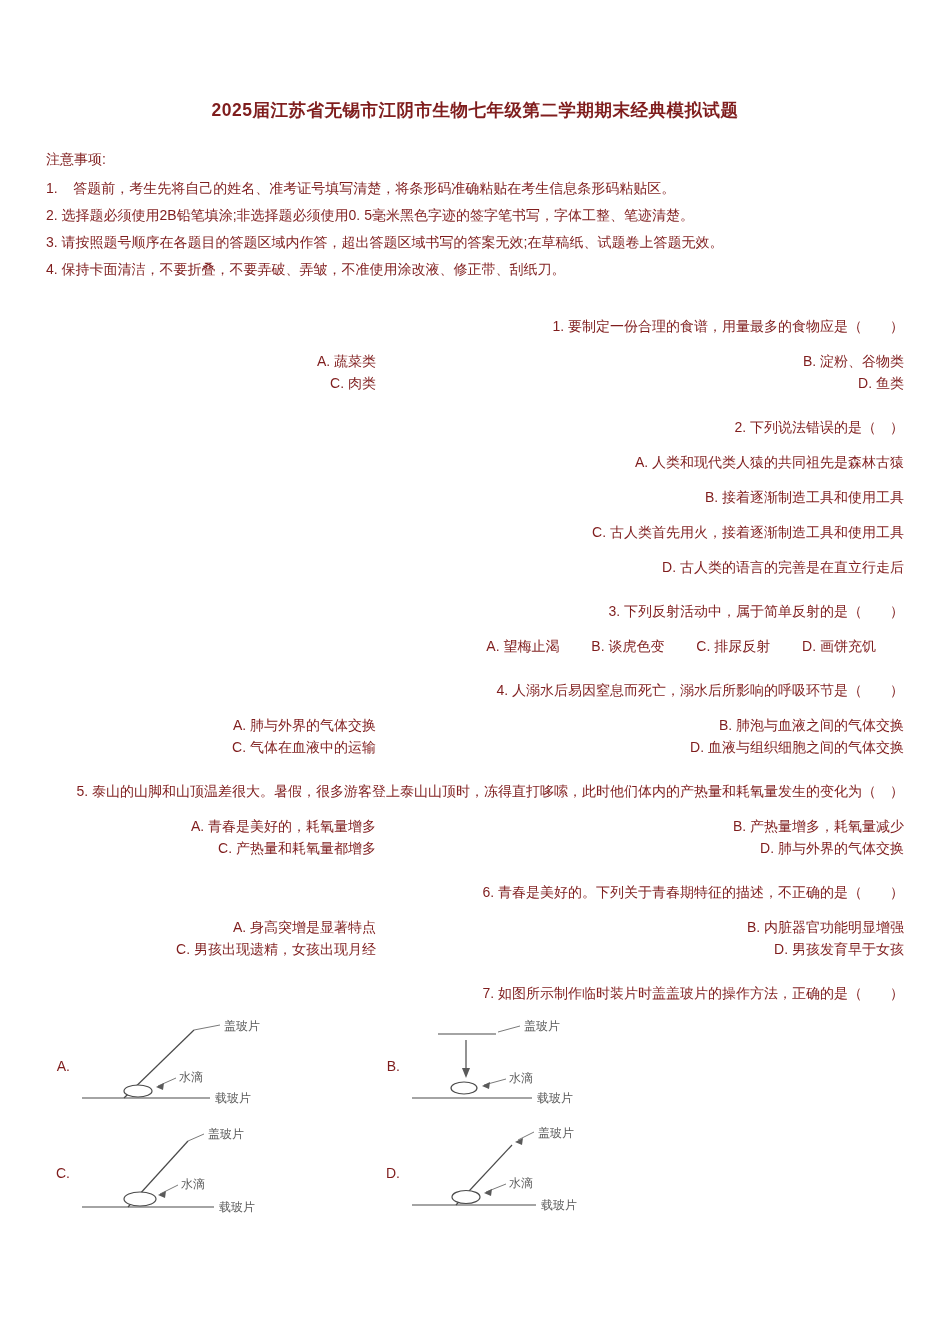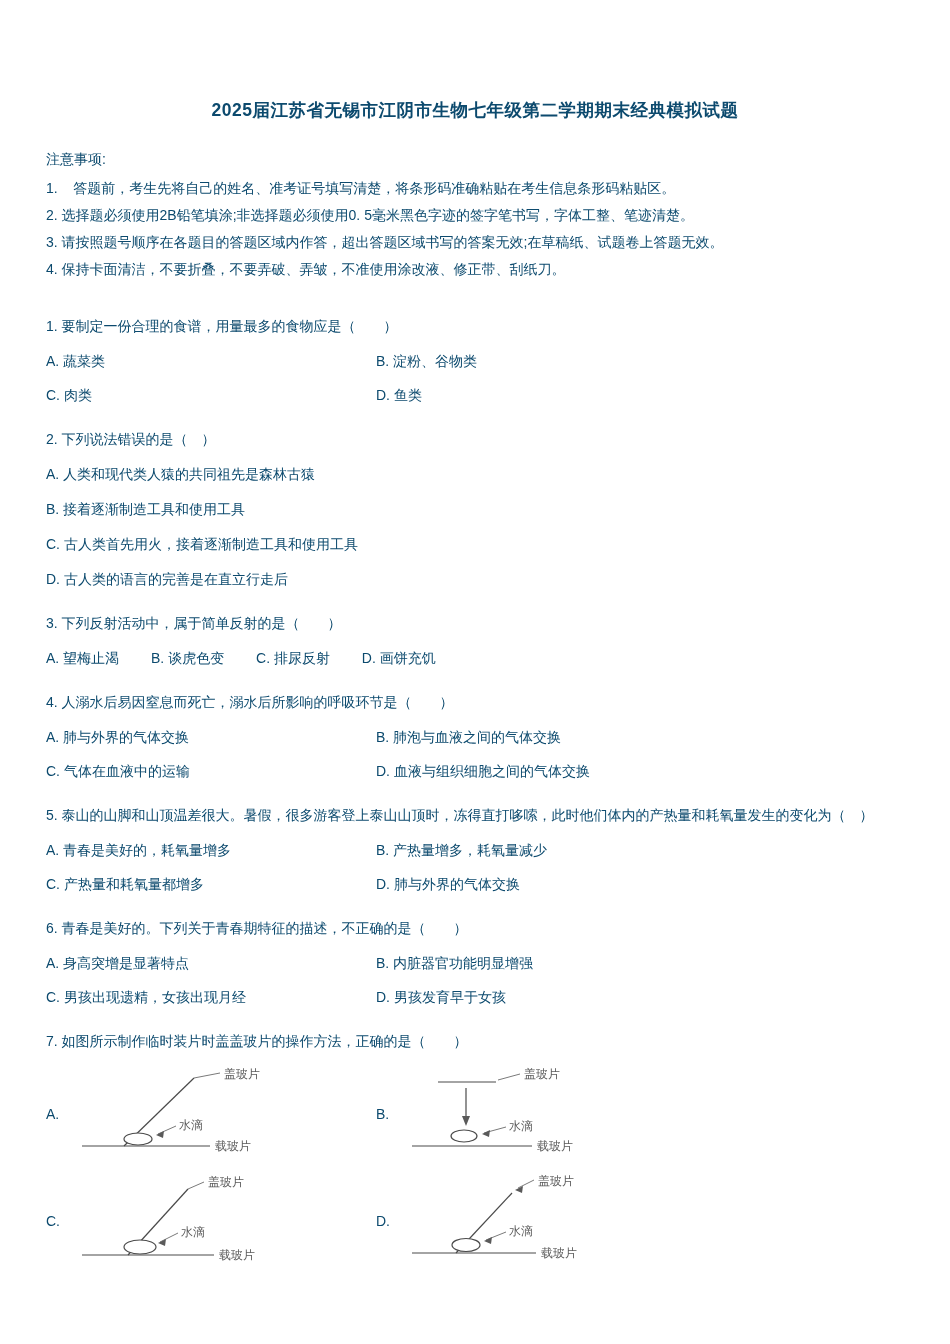--- a/index.html
+++ b/index.html
@@ -1,35 +1,35 @@
 <!DOCTYPE html>
 <html><head>
 <meta charset="utf-8">
 <style>
   * { box-sizing: border-box; }
   html, body { margin: 0; padding: 0; background: #ffffff; }
   .page {
     width: 950px; height: 1344px; margin: 0 auto; background: #ffffff;
     font-family: "Liberation Sans", "DejaVu Sans", sans-serif;
-    color: #0c4a6e;
+    color: #7f1d1d;
     padding: 98px 46px 30px 46px;
     overflow: hidden;
   }
   .title {
     text-align: center; font-size: 17.5px; font-weight: 700;
     margin: 0 0 26px 0; letter-spacing: 0.5px;
   }
   .notice-heading { font-size: 14px; line-height: 22px; margin-bottom: 5px; }
   .notice-item { font-size: 14px; line-height: 27px; white-space: pre-wrap; }
-  .question { margin-top: 23px; }
+  .question { margin-top: 23px; text-align: right; }
   .question.first { margin-top: 32px; }
   .stem { font-size: 14px; line-height: 23px; margin: 0 0 13px 0; }
   .opt-grid {
     display: grid; grid-template-columns: 330px 1fr;
-    row-gap: 14px; font-size: 14px; line-height: 20px;
+    row-gap: 2px; font-size: 14px; line-height: 20px;
   }
   .opt-stack .opt { font-size: 14px; line-height: 20px; margin-bottom: 15px; }
   .opt-stack .opt:last-child { margin-bottom: 0; }
   .opt-inline { font-size: 14px; line-height: 20px; }
   .opt-inline .opt { display: inline-block; margin-right: 28px; }
   .diagram-grid {
     display: grid; grid-template-columns: 330px 1fr;
     row-gap: 12px; margin-top: 4px;
   }
   .diagram-cell { display: flex; align-items: center; gap: 8px; font-size: 14px; }

